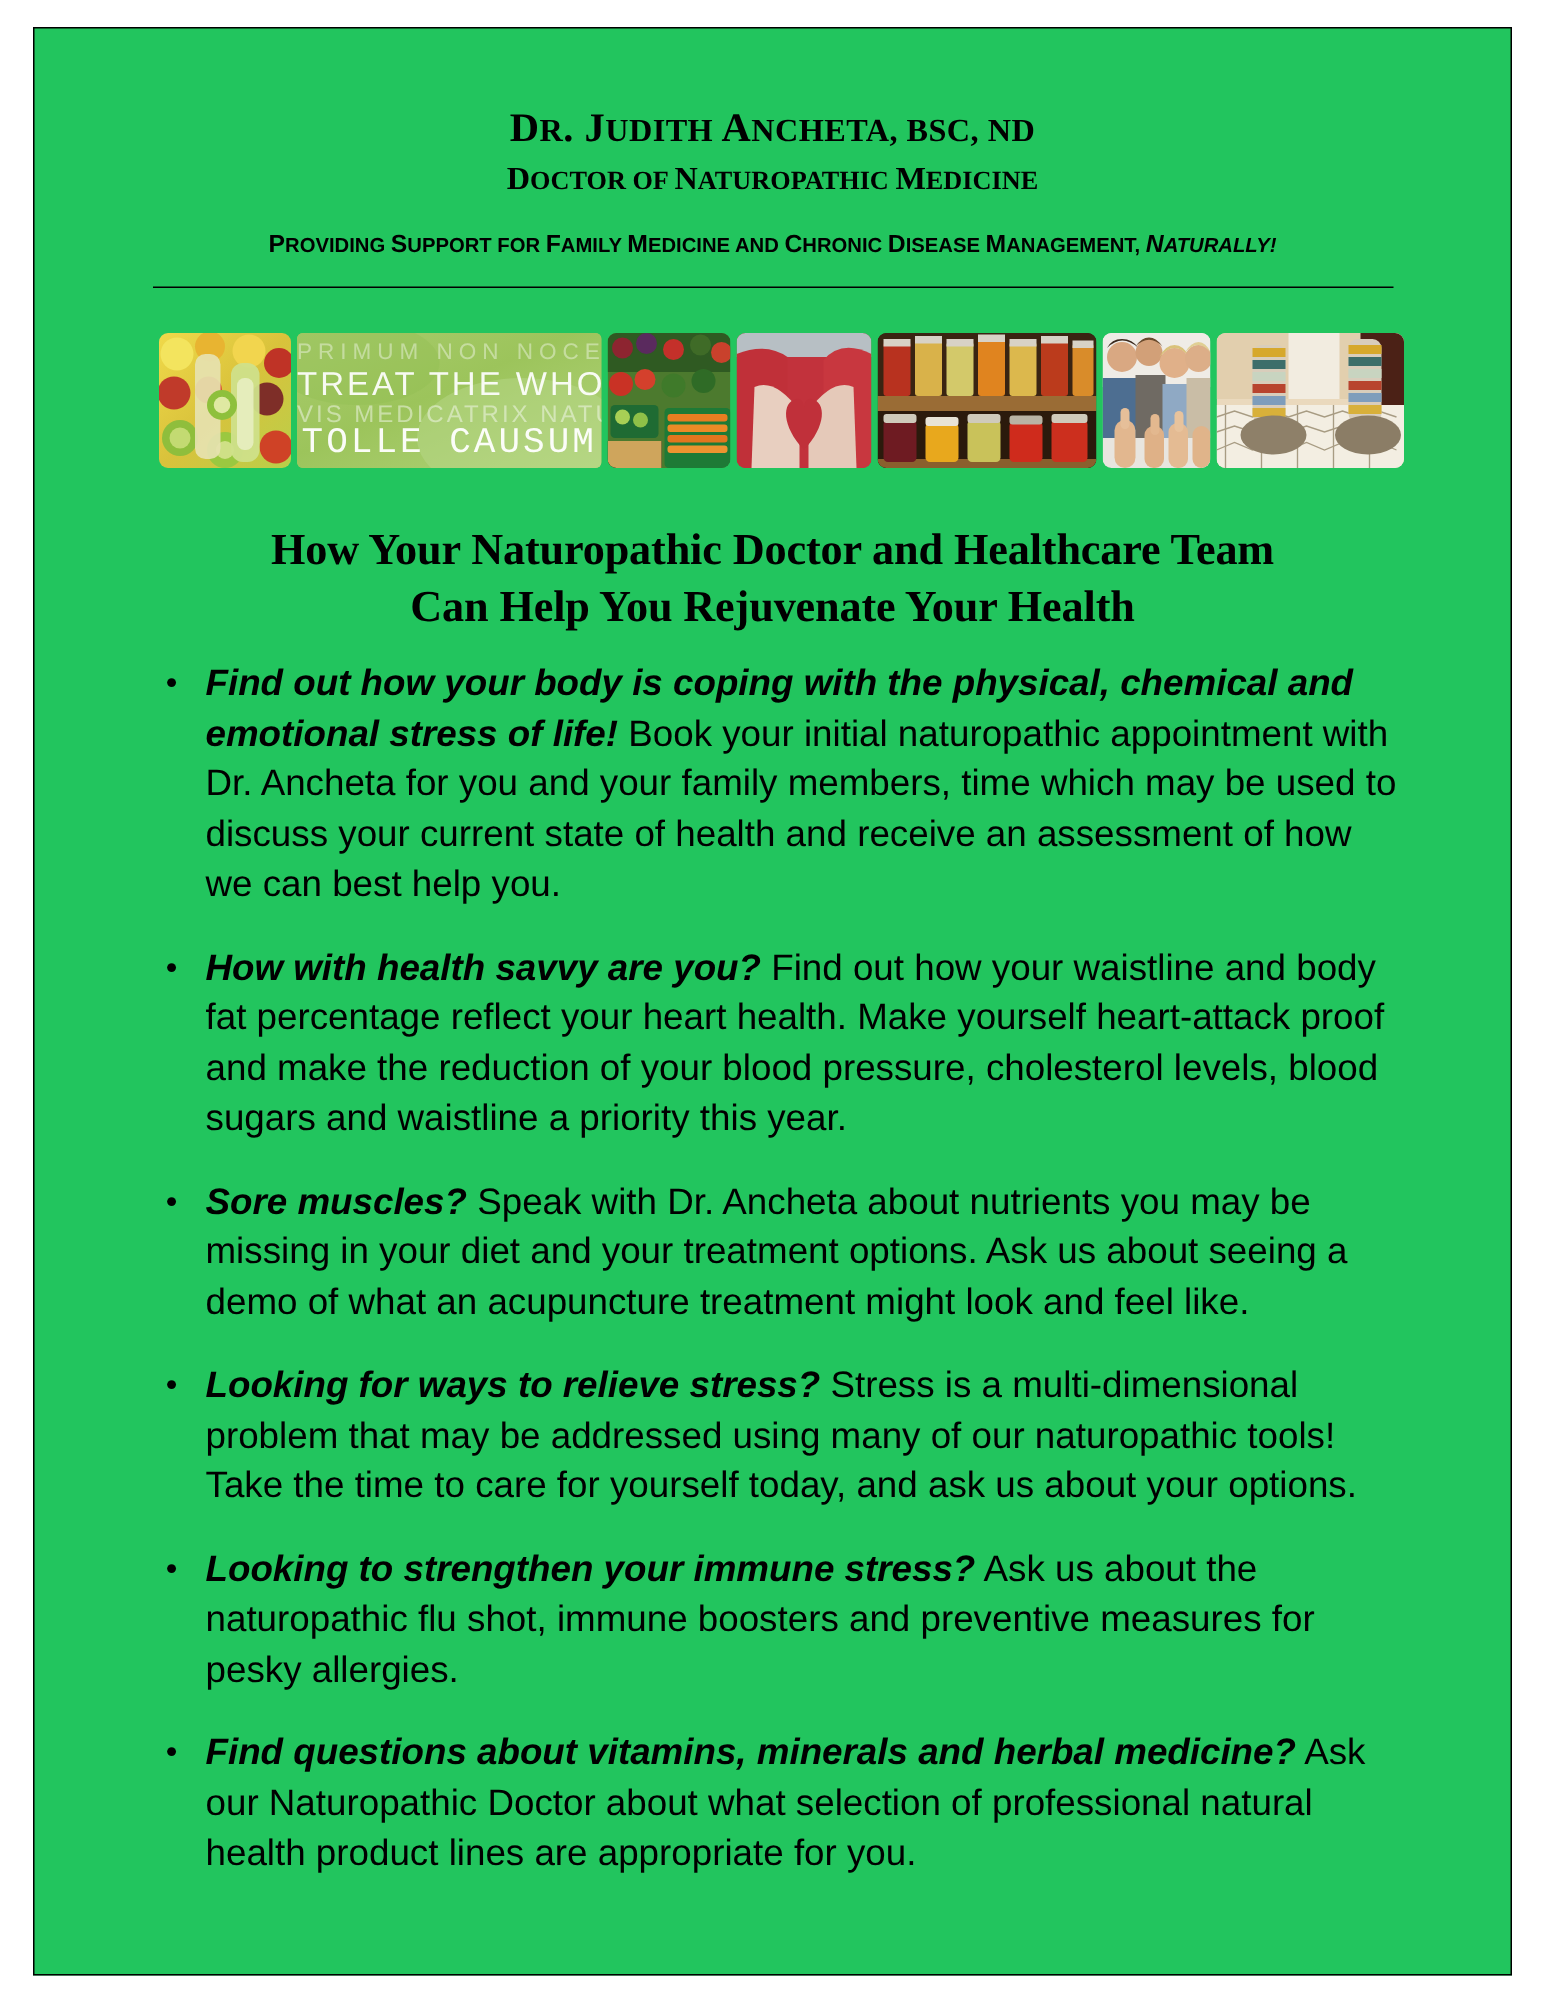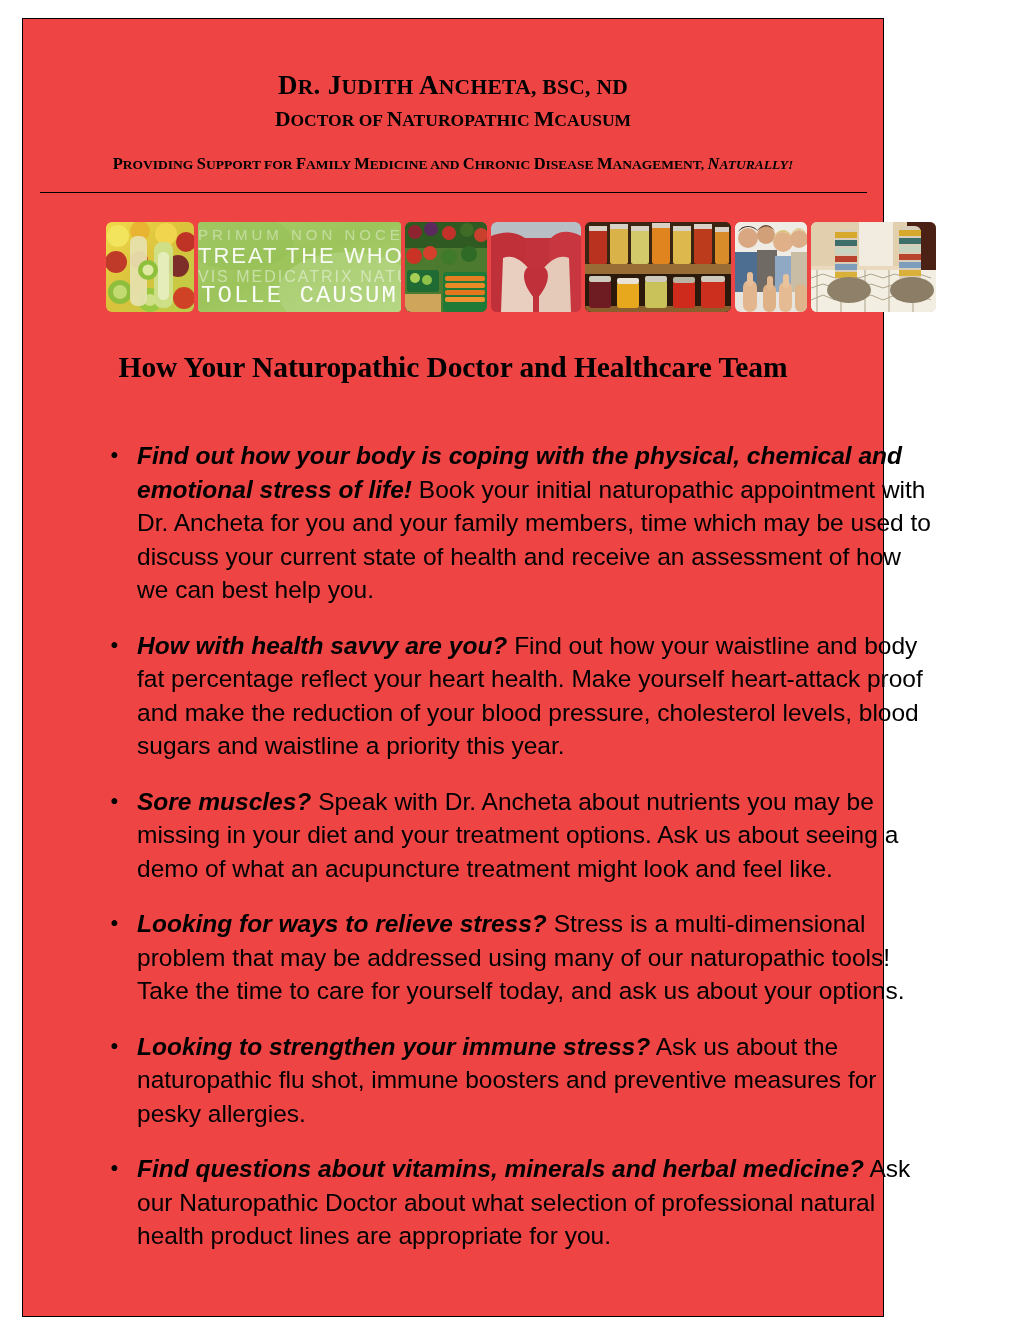--- a/index.html
+++ b/index.html
@@ -13,25 +13,25 @@
     font-family: "Liberation Serif", serif;
     color: #000000;
     position: relative;
     overflow: hidden;
   }
 
   #page {
     position: absolute;
     left: 22px;
     top: 18px;
-    width: 862px;
+    width: 986px;
     height: 1299px;
     border: 1.6px solid #000000;
     box-sizing: border-box;
-    background: #ef4444;
+    background: #22c55e;
   }
 
   
   .letterhead {
     padding-top: 52px;
     text-align: center;
   }
   .doc-name {
     font-family: "Liberation Serif", serif;
     font-weight: bold;
@@ -47,21 +47,21 @@
     font-weight: bold;
     font-size: 21.5px;
     margin-top: 6px;
     line-height: 1.15;
     white-space: nowrap;
   }
   .doc-title .cap { font-size: 21.5px; }
   .doc-title .sc  { font-size: 17.5px; }
 
   .tagline {
-    font-family: Liberation Serif, serif;
+    font-family: Liberation Sans, sans-serif;
     font-weight: bold;
     font-size: 16.5px;
     margin-top: 23px;
     white-space: nowrap;
   }
   .tagline .cap { font-size: 16.5px; }
   .tagline .sc  { font-size: 13.5px; }
   .tagline .ital { font-style: italic; }
 
   .rule {
@@ -162,21 +162,21 @@
 
 <div id="page">
 
   <div class="letterhead">
 
     <div class="doc-name">
       <span class="cap">D</span><span class="sc">R</span><span class="cap">. J</span><span class="sc">UDITH</span><span class="cap"> A</span><span class="sc">NCHETA</span><span class="sc">, BSC, ND</span>
     </div>
 
     <div class="doc-title">
-      <span class="cap">D</span><span class="sc">OCTOR OF </span><span class="cap">N</span><span class="sc">ATUROPATHIC </span><span class="cap">M</span><span class="sc">CAUSUM</span>
+      <span class="cap">D</span><span class="sc">OCTOR OF </span><span class="cap">N</span><span class="sc">ATUROPATHIC </span><span class="cap">M</span><span class="sc">EDICINE</span>
     </div>
 
     <div class="tagline">
       <span class="cap">P</span><span class="sc">ROVIDING </span><span class="cap">S</span><span class="sc">UPPORT FOR </span><span class="cap">F</span><span class="sc">AMILY </span><span class="cap">M</span><span class="sc">EDICINE AND </span><span class="cap">C</span><span class="sc">HRONIC </span><span class="cap">D</span><span class="sc">ISEASE </span><span class="cap">M</span><span class="sc">ANAGEMENT, </span><span class="cap ital">N</span><span class="sc ital">ATURALLY!</span>
     </div>
 
     <div class="rule"></div>
   </div>
 
   <div class="strip">
@@ -366,20 +366,21 @@
           <rect x="88" y="40" width="22" height="6" fill="#7e9dbb"></rect>
           <rect x="88" y="48" width="22" height="6" fill="#d8b03a"></rect>
           <ellipse cx="101" cy="68" rx="22" ry="13" fill="#8b7d66"></ellipse>
         </g>
       </svg>
     </div>
   </div>
 
   <div class="headline">
     <div>How Your Naturopathic Doctor and Healthcare Team</div>
+    <div>Can Help You Rejuvenate Your Health</div>
   </div>
 
   <div class="bullets" id="bullets">
       <div class="bullet">
         <div class="bullet-dot">•</div>
         <div class="bullet-body"><span class="lead">Find out how your body is coping with the physical, chemical and emotional stress of life!</span><span class="rest"> Book your initial naturopathic appointment with Dr. Ancheta for you and your family members, time which may be used to discuss your current state of health and receive an assessment of how we can best help you.</span></div>
       </div>
       <div class="bullet">
         <div class="bullet-dot">•</div>
         <div class="bullet-body"><span class="lead">How with health savvy are you?</span><span class="rest"> Find out how your waistline and body fat percentage reflect your heart health.  Make yourself heart-attack proof and make the reduction of your blood pressure, cholesterol levels, blood sugars and waistline a priority this year.</span></div>

